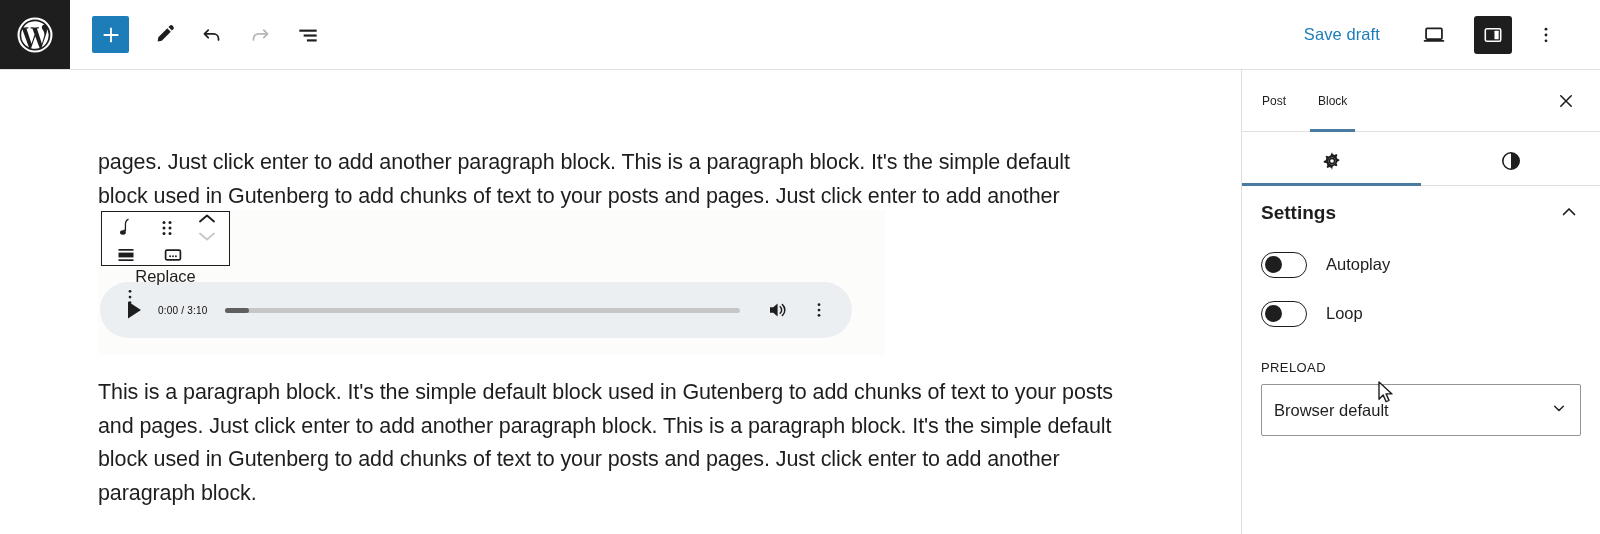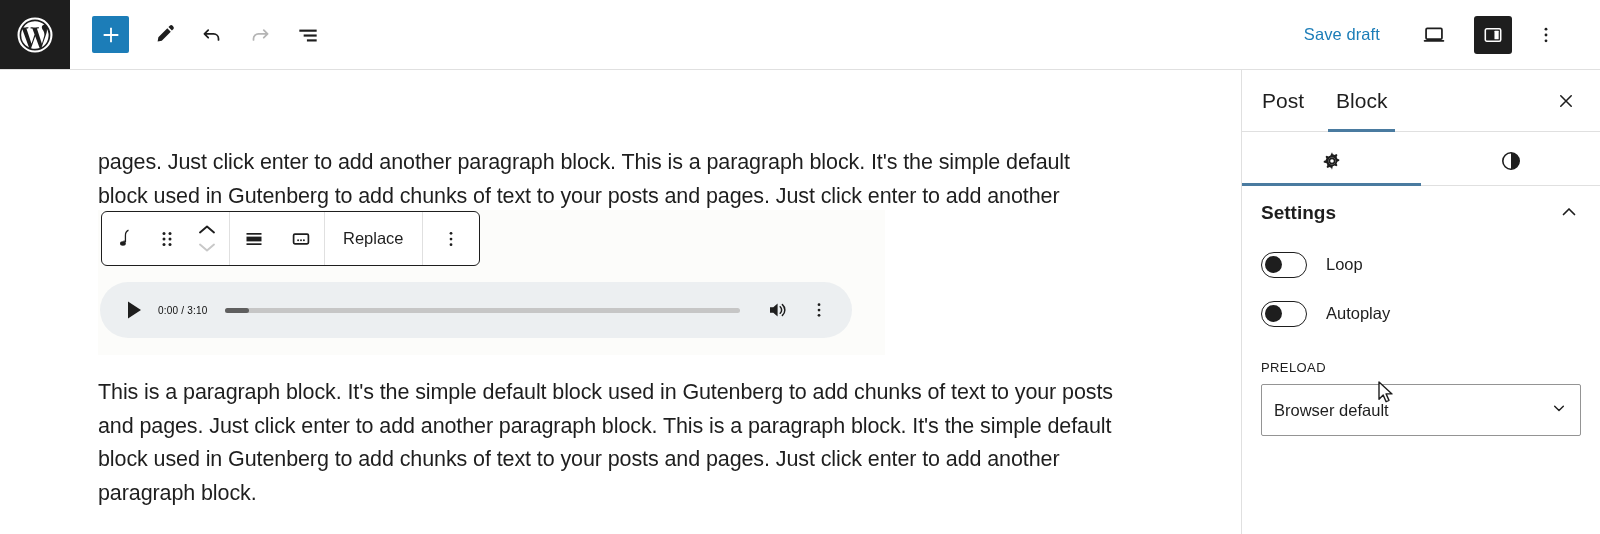--- a/index.html
+++ b/index.html
@@ -101,22 +101,23 @@
     background: #fcfcfa;
   }
 
   
   .block-toolbar {
     position: absolute; left: 101px; top: 141px;
     height: 55px;
     display: flex; align-items: stretch;
     background: #ffffff;
     border: 1px solid #1e1e1e;
-    border-radius: 6px;
+    border-radius: 0;
     z-index: 12;
+    flex-direction: column;
   }
   .tb-group { display: flex; align-items: center; }
   .tb-sep { width: 1px; background: #e0e0e0; margin: 0; }
   .tb-btn {
     display: flex; align-items: center; justify-content: center;
     background: transparent; border: none; cursor: pointer;
     height: 100%;
   }
   .tb-btn.icon { width: 47px; }
   .tb-btn.mover { width: 44px; flex-direction: column; gap: 3px; }
@@ -172,21 +173,21 @@
   }
   .sb-tabs {
     height: 62px; flex: 0 0 62px;
     display: flex; align-items: stretch;
     border-bottom: 1px solid #e0e0e0;
     position: relative;
   }
   .sb-tab {
     display: flex; align-items: center; justify-content: center;
     background: transparent; border: none; cursor: pointer;
-    font-size: 21px; color: #1e1e1e;
+    font-size: 12px; color: #1e1e1e;
     padding: 0 16px; position: relative;
     font-family: "Liberation Sans", sans-serif;
   }
   .sb-tab:first-child { margin-left: 4px; }
   .sb-tab.active::after {
     content: ""; position: absolute; left: 8px; right: 8px; bottom: -1px;
     height: 3px; background: #4a7ba0;
   }
   .sb-close {
     margin-left: auto; width: 48px;
@@ -477,28 +478,28 @@
           <svg width="24" height="24" viewBox="0 0 24 24">
             <path fill="none" stroke="#1e1e1e" stroke-width="1.7" stroke-linecap="round" stroke-linejoin="round" d="M6.5 14.5L12 9l5.5 5.5"></path>
           </svg>
         </span>
       </button>
 
       <div class="sb-field-row">
         <div class="toggle">
           <div class="knob"></div>
         </div>
-        <span class="toggle-label">Loop</span>
+        <span class="toggle-label">Autoplay</span>
       </div>
 
       <div class="sb-field-row">
         <div class="toggle">
           <div class="knob"></div>
         </div>
-        <span class="toggle-label">Autoplay</span>
+        <span class="toggle-label">Loop</span>
       </div>
 
       <div class="sb-label">PRELOAD</div>
       <div class="sb-select-wrap">
         <div class="sb-select">Browser default</div>
         <span class="sb-select-chevron">
           <svg width="20" height="20" viewBox="0 0 24 24">
             <path fill="none" stroke="#1e1e1e" stroke-width="1.7" stroke-linecap="round" stroke-linejoin="round" d="M6.8 9.8L12 15l5.2-5.2"></path>
           </svg>
         </span>

